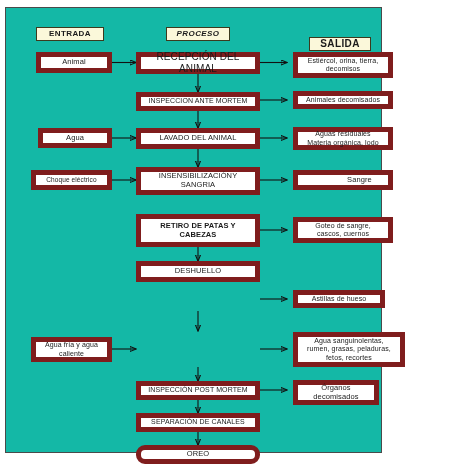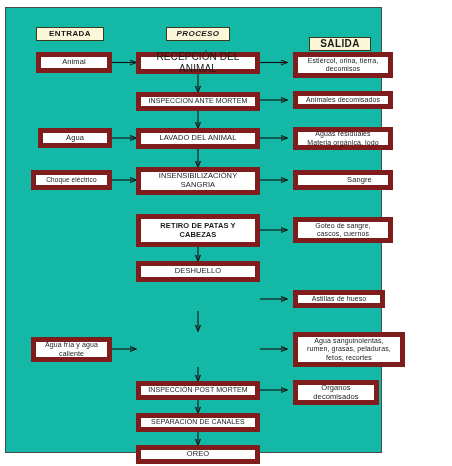--- a/index.html
+++ b/index.html
@@ -151,21 +151,21 @@
 CABEZAS</div>
 
     <div class="node proc" style="left:130px; top:253px; width:124px; height:21px; font-size:7.5px;">DESHUELLO</div>
 
 
 
     <div class="node proc" style="left:130px; top:373px; width:124px; height:19px; font-size:7px;">INSPECCIÓN POST MORTEM</div>
 
     <div class="node proc" style="left:130px; top:405px; width:124px; height:19px; font-size:7px;">SEPARACIÓN DE CANALES</div>
 
-    <div class="node proc" style="left:130px; top:437px; width:124px; height:19px; font-size:7.5px;">OREO</div>
+    <div class="node proc" style="left:130px; top:437px; width:124px; height:19px; font-size:7.5px;border-radius:9px;">OREO</div>
 
     <div class="node io" style="left:287px; top:44px; width:100px; height:26px; font-size:7px;">Estiércol, orina, tierra,
 decomisos</div>
 
     <div class="node io" style="left:287px; top:83px; width:100px; height:18px; font-size:7px;">Animales decomisados</div>
 
     <div class="node io" style="left:287px; top:119px; width:100px; height:23px; font-size:7px;">Aguas residuales
 Materia orgánica, lodo</div>
 
     <div class="node io" style="left:287px; top:162px; width:100px; height:20px; font-size:7.5px;padding-left:35px;">Sangre</div>

